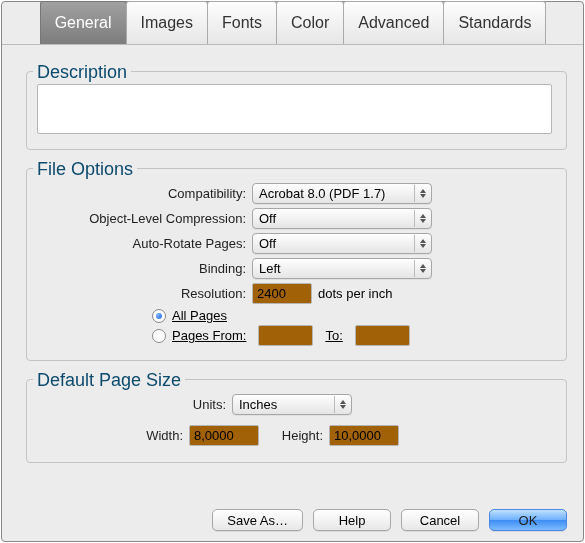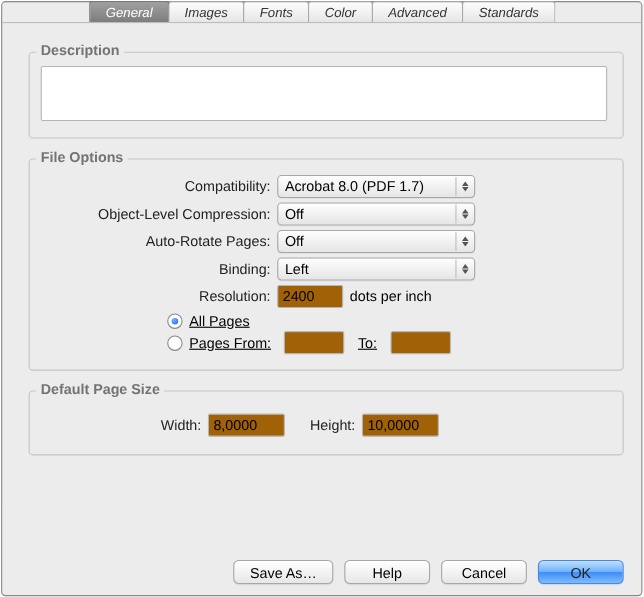--- a/index.html
+++ b/index.html
@@ -22,31 +22,30 @@
     background: #ececec;
     position: relative;
   }
   
   .tab-bar {
     display: flex;
     justify-content: center;
     margin-top: -1px;
   }
   .tab {
-    padding: 2px 14px;
-    font-size: 12px;
+    padding: 12px 14px;
+    font-size: 16px;
     color: #333;
     background: linear-gradient(#fdfdfd, #e6e6e6);
     border: 1px solid #aaa;
     border-bottom: none;
     border-top-left-radius: 3px;
     border-top-right-radius: 3px;
     margin-right: -1px;
     cursor: default;
-    font-style: italic;
   }
   .tab.active {
     background: linear-gradient(#a0a0a0, #7d7d7d);
     color: #fff;
     border-color: #777;
   }
   .body-panel {
     border-top: 1px solid #bcbcbc;
     margin-top: 0;
     padding: 12px 16px 56px 24px;
@@ -59,23 +58,22 @@
     padding: 10px 10px 12px 10px;
     position: relative;
     background: #ececec;
   }
   .group-label {
     position: absolute;
     top: -10px;
     left: 6px;
     background: #ececec;
     padding: 0 4px;
-    font-size: 13px;
-    color: #737373;
-    font-weight: bold;
+    font-size: 18px;
+    color: #0c4a6e;
   }
   
   .desc-box {
     width: 515px;
     height: 50px;
     margin: 2px 0 0 0;
     border: 1px solid #b5b5b5;
     border-radius: 2px;
     background: #fff;
     resize: none;
@@ -273,20 +271,27 @@
           <span style="margin:0 6px">To:</span>
           <input class="text-input" style="width: 55px;" value="">
         </div>
       </div>
 
     </div>
 
     <div class="group">
       <span class="group-label">Default Page Size</span>
 
+      <div class="row">
+        <span class="lbl w-label2">Units:</span>
+        <span class="select-wrap">
+          <span class="select" style="width:120px">Inches</span>
+          <span class="select-caret"></span>
+        </span>
+      </div>
 
       <div class="row" style="margin-top:10px;">
         <span class="lbl" style="width:152px">Width:</span>
         <input class="text-input" style="width: 70px;" value="8,0000">
         <span class="lbl" style="width:64px;margin-left:6px">Height:</span>
         <input class="text-input" style="width: 70px;" value="10,0000">
       </div>
     </div>
 
   </div>

